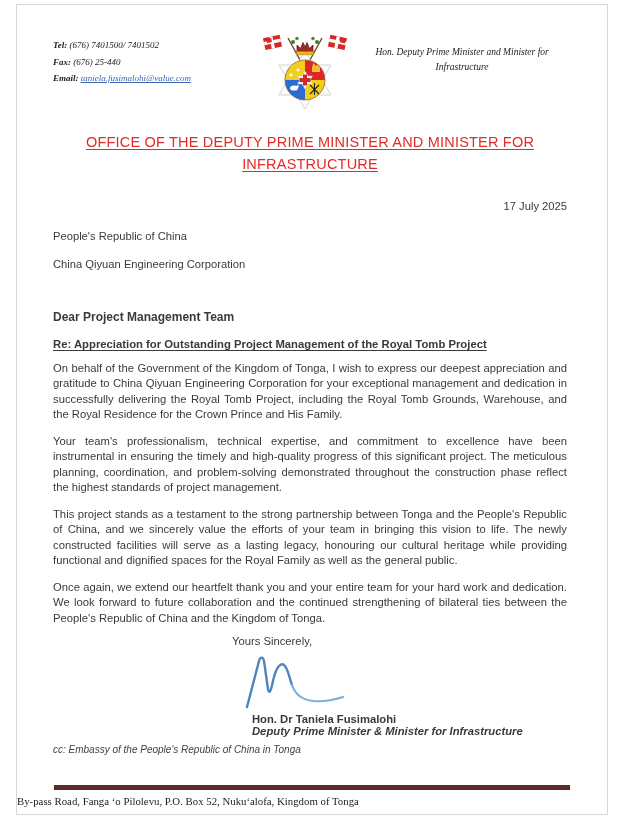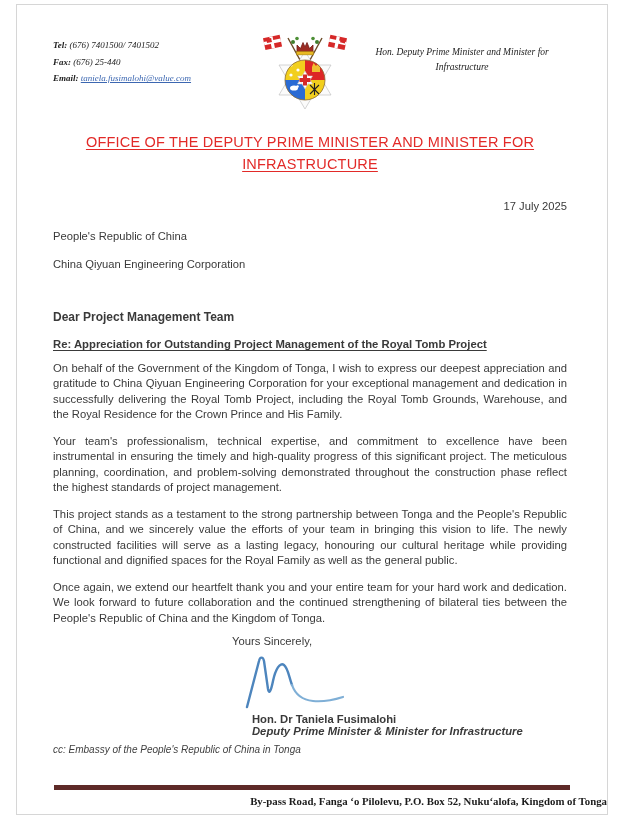--- a/index.html
+++ b/index.html
@@ -101,23 +101,23 @@
   }
 
   
   .footer{ position:absolute; left:0; right:0; bottom:7px; }
   .footer-bar{
     height:5px;
     background:var(--footer-maroon);
     margin:0 37px 5px 37px;
   }
   .footer-addr{
-    text-align:right;
+    text-align:left;
     font-family:"Liberation Serif",serif;
-    font-weight:bold;
+    font-weight:normal;
     font-size:10.8px;
     color:#1c1c1c;
   }
 </style>
 </head>
 <body>
 
 <div class="page">
   <div class="content">
 

